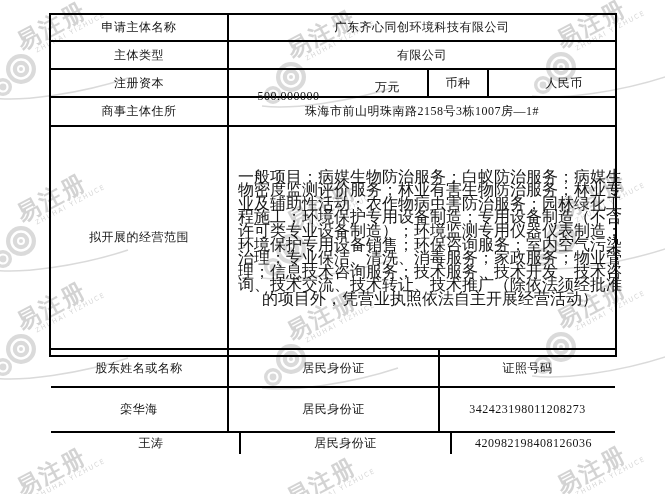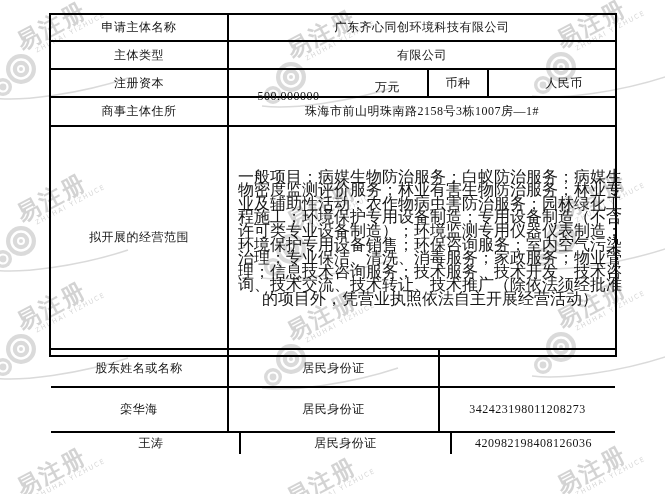--- a/index.html
+++ b/index.html
@@ -246,20 +246,21 @@
     <div class="row r5">
       <div class="cell c-label">拟开展的经营范围</div>
       <div class="cell c-val cell-end scope-cell">
         <div class="scope-text">一般项目：病媒生物防治服务；白蚁防治服务；病媒生物密度监测评价服务；林业有害生物防治服务；林业专业及辅助性活动；农作物病虫害防治服务；园林绿化工程施工；环境保护专用设备制造；专用设备制造（不含许可类专业设备制造）；环境监测专用仪器仪表制造；环境保护专用设备销售；环保咨询服务；室内空气污染治理；专业保洁、清洗、消毒服务；家政服务；物业管理；信息技术咨询服务；技术服务、技术开发、技术咨询、技术交流、技术转让、技术推广（除依法须经批准的项目外，凭营业执照依法自主开展经营活动）</div>
       </div>
     </div>
 
     <div class="row r6">
       <div class="cell c-label">股东姓名或名称</div>
       <div class="cell c-mid">居民身份证</div>
+      <div class="cell c-right cell-end">证照号码</div>
     </div>
 
     <div class="row r7">
       <div class="cell c-label">栾华海</div>
       <div class="cell c-mid">居民身份证</div>
       <div class="cell c-right cell-end">342423198011208273</div>
     </div>
 
     <div class="row last">
       <div class="cell c-label">王涛</div>

